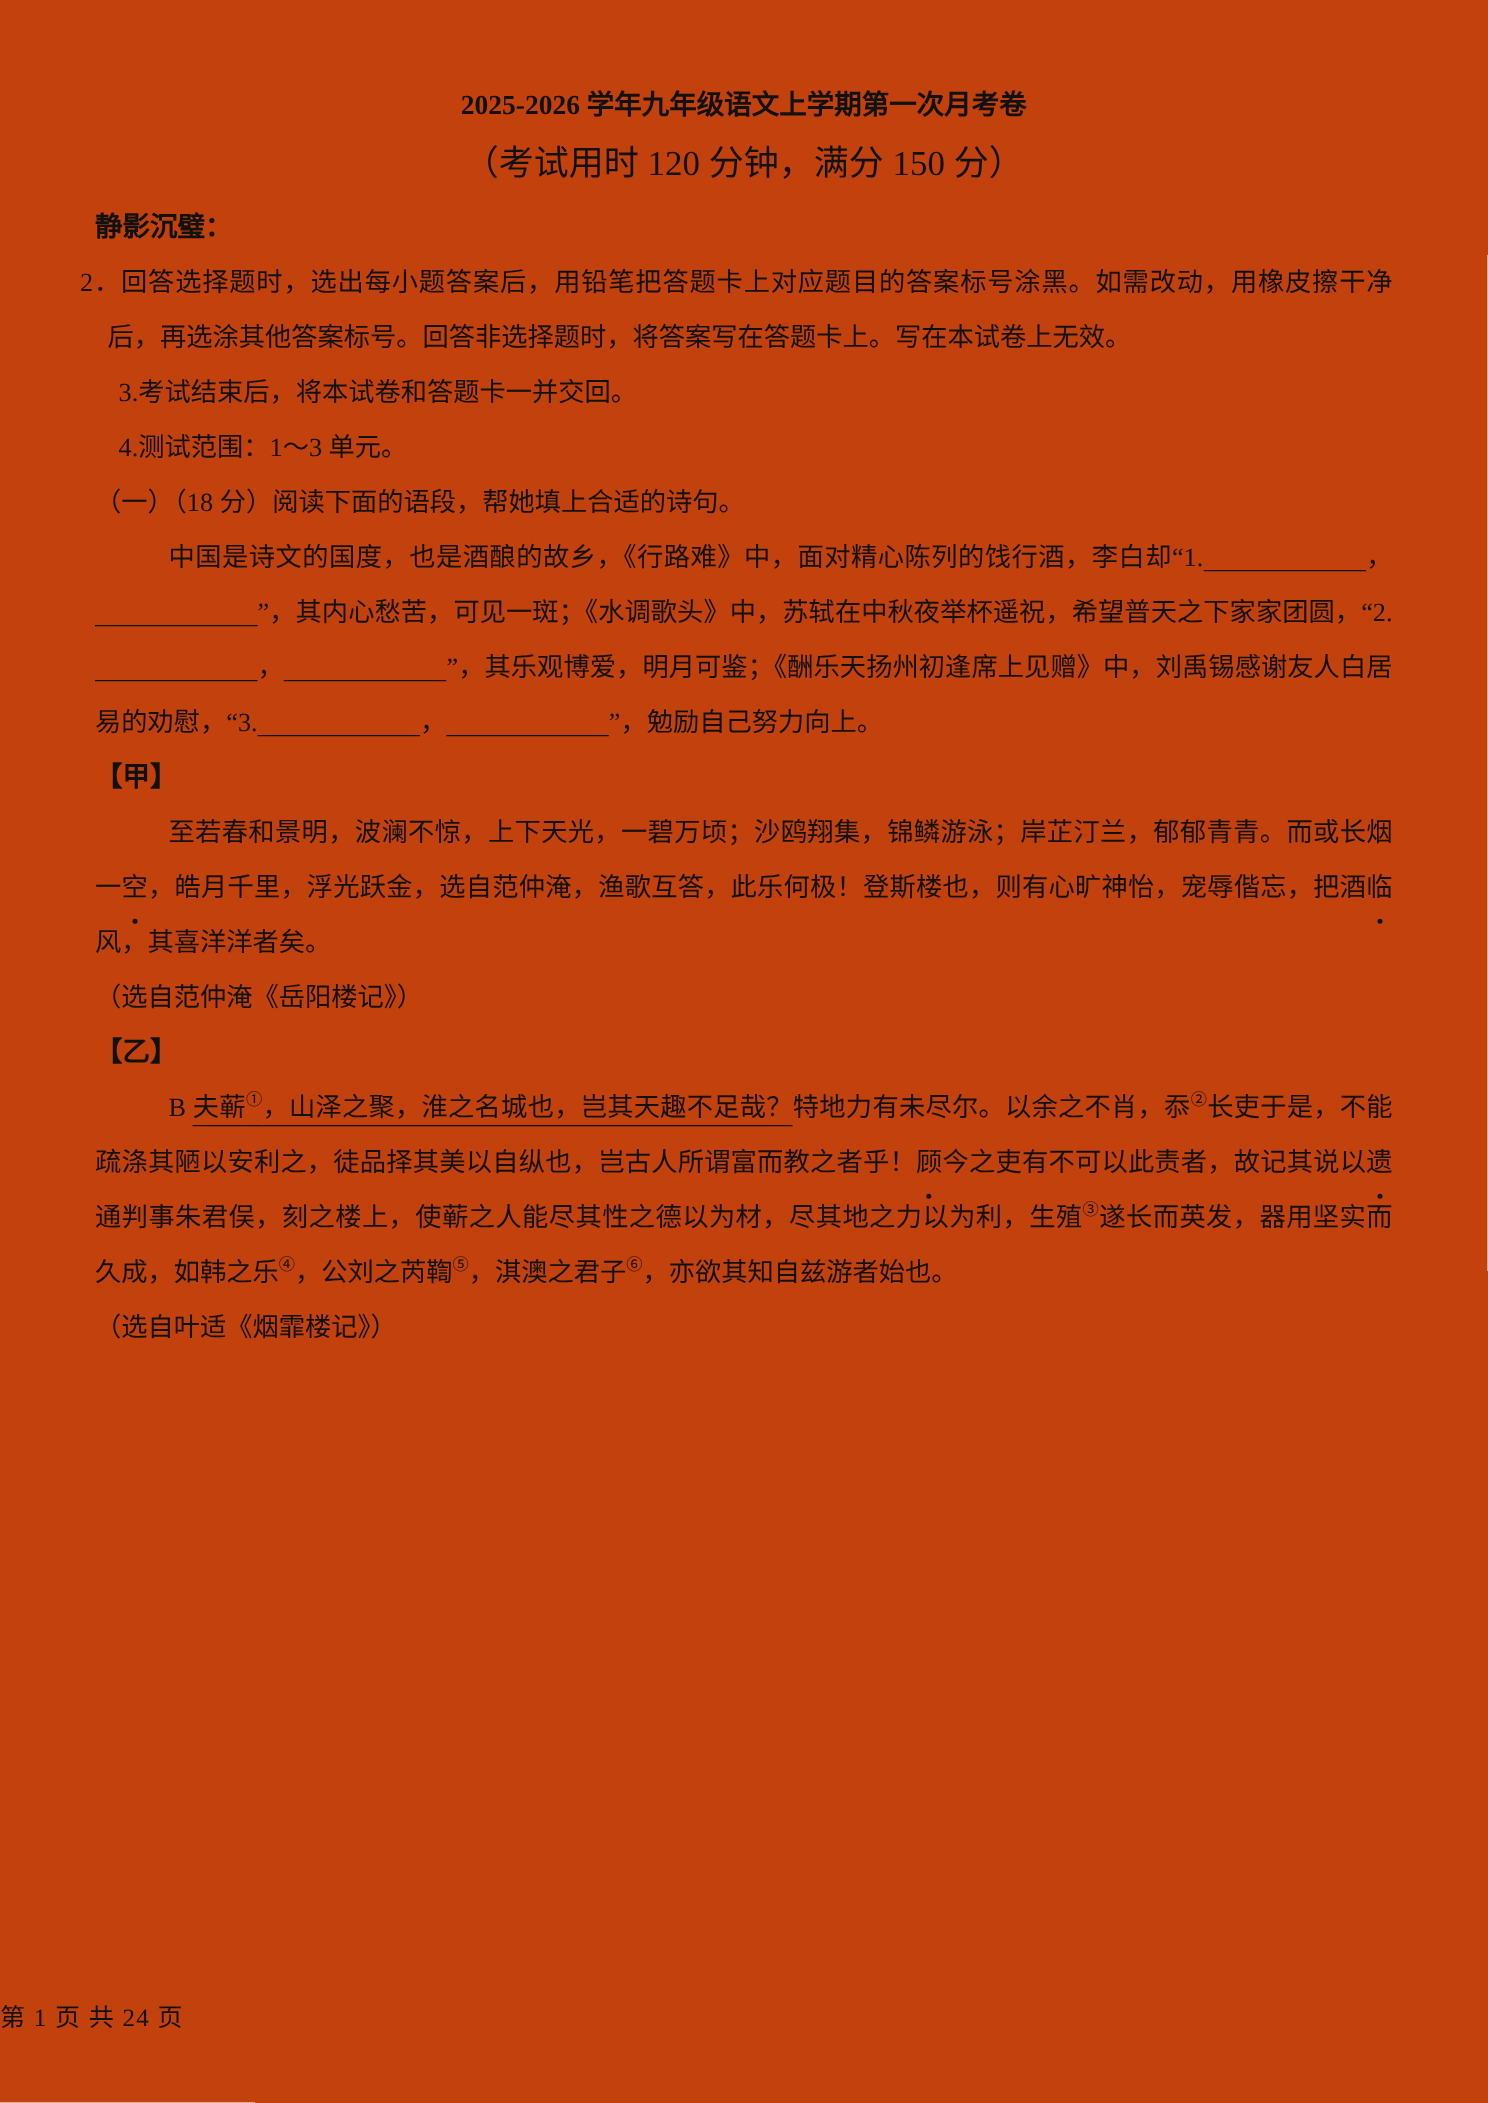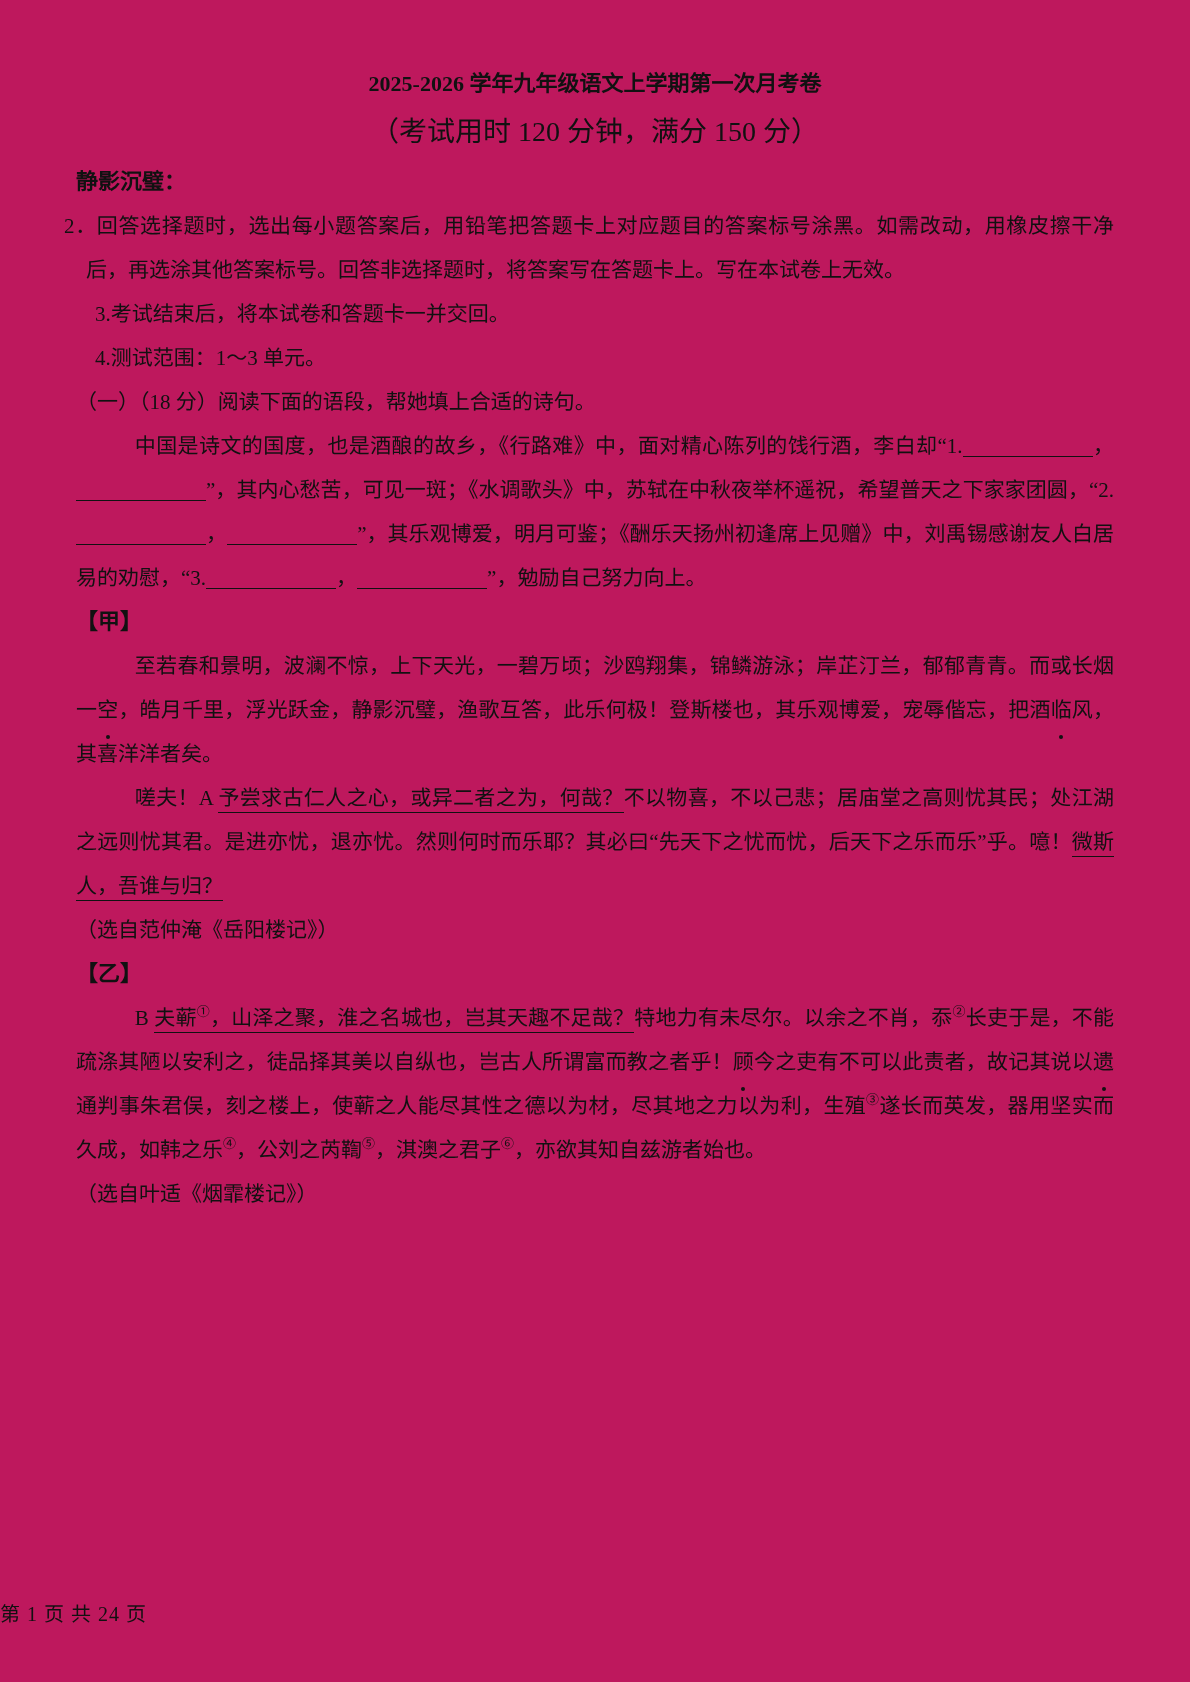--- a/index.html
+++ b/index.html
@@ -1,20 +1,20 @@
 <!DOCTYPE html>
 <html lang="zh-CN"><head>
 <meta charset="utf-8">
 <style>
   html,body{margin:0;padding:0;background:#ffffff;}
   .page{
     position:relative;
     width:1190px;
     height:1682px;
-    background:#be185d;
+    background:#c2410c;
     color:#111;
     font-family:"Liberation Serif","DejaVu Serif",serif;
     overflow:hidden;
   }
   .content{
     padding:60px 76px 0 76px;
     font-size:21px;
     line-height:44px;
   }
   .title{
@@ -109,22 +109,21 @@
     <div class="notice-item-2">2．回答选择题时，选出每小题答案后，用铅笔把答题卡上对应题目的答案标号涂黑。如需改动，用橡皮擦干净后，再选涂其他答案标号。回答非选择题时，将答案写在答题卡上。写在本试卷上无效。</div>
     <div class="notice-item-3">3.考试结束后，将本试卷和答题卡一并交回。</div>
     <div class="notice-item-4">4.测试范围：1～3 单元。</div>
 
 
     <div class="part-intro">（一）（18 分）阅读下面的语段，帮她填上合适的诗句。</div>
     <div class="para"><span>中国是诗文的国度，也是酒酿的故乡，《行路难》中，面对精心陈列的饯行酒，李白却“1.</span><span class="blank"></span><span>，</span><span class="blank"></span><span>”，其内心愁苦，可见一斑；《水调歌头》中，苏轼在中秋夜举杯遥祝，希望普天之下家家团圆，“2.</span><span class="blank"></span><span>，</span><span class="blank"></span><span>”，其乐观博爱，明月可鉴；《酬乐天扬州初逢席上见赠》中，刘禹锡感谢友人白居易的劝慰，“3.</span><span class="blank"></span><span>，</span><span class="blank"></span><span>”，勉励自己努力向上。</span></div>
 
 
     <div class="passage-label">【甲】</div>
-    <div class="para"><span>至若春和景明，波澜不惊，上下天光，一碧万顷；沙鸥翔集，锦鳞游泳；岸芷汀兰，郁郁青青。而或长烟一</span><span class="dot-em">空</span><span>，皓月千里，浮光跃金，静影沉璧，渔歌互答，此乐何极！登斯楼也，其乐观博爱，宠辱偕忘，把酒</span><span class="dot-em">临</span><span>风，其喜洋洋者矣。</span></div>
-    <div class="para"><span>嗟夫！A </span><span class="ul">予尝求古仁人之心，或异二者之为，何哉？</span><span>不以物喜，不以己悲；居庙堂之高则忧其民；处江湖之远则忧其君。是进亦忧，退亦忧。然则何时而乐耶？其必曰“先天下之忧而忧，后天下之乐而乐”乎。噫！</span><span class="ul">微斯人，吾谁与归？</span></div>
+    <div class="para"><span>至若春和景明，波澜不惊，上下天光，一碧万顷；沙鸥翔集，锦鳞游泳；岸芷汀兰，郁郁青青。而或长烟一</span><span class="dot-em">空</span><span>，皓月千里，浮光跃金，选自范仲淹，渔歌互答，此乐何极！登斯楼也，则有心旷神怡，宠辱偕忘，把酒</span><span class="dot-em">临</span><span>风，其喜洋洋者矣。</span></div>
     <div class="attribution">（选自范仲淹《岳阳楼记》）</div>
 
     <div class="passage-label">【乙】</div>
     <div class="para"><span>B </span><span class="ul">夫蕲</span><span class="ul"><span class="fn">①</span></span><span class="ul">，山泽之聚，淮之名城也，岂其天趣不足哉？</span><span>特地力有未尽尔。以余之不肖，忝</span><span class="fn">②</span><span>长吏于是，不能疏涤其陋以安利之，徒品择其美以自纵也，岂古人所谓富而教之者乎！</span><span class="dot-em">顾</span><span>今之吏有不可以此责者，故记其说以</span><span class="dot-em">遗</span><span>通判事朱君俣，刻之楼上，使蕲之人能尽其性之德以为材，尽其地之力以为利，生殖</span><span class="fn">③</span><span>遂长而英发，器用坚实而久成，如韩之乐</span><span class="fn">④</span><span>，公刘之芮鞫</span><span class="fn">⑤</span><span>，淇澳之君子</span><span class="fn">⑥</span><span>，亦欲其知自兹游者始也。</span></div>
     <div class="attribution">（选自叶适《烟霏楼记》）</div>
 
   </div>
 
   <div class="footer">第 1 页 共 24 页</div>
 </div>

